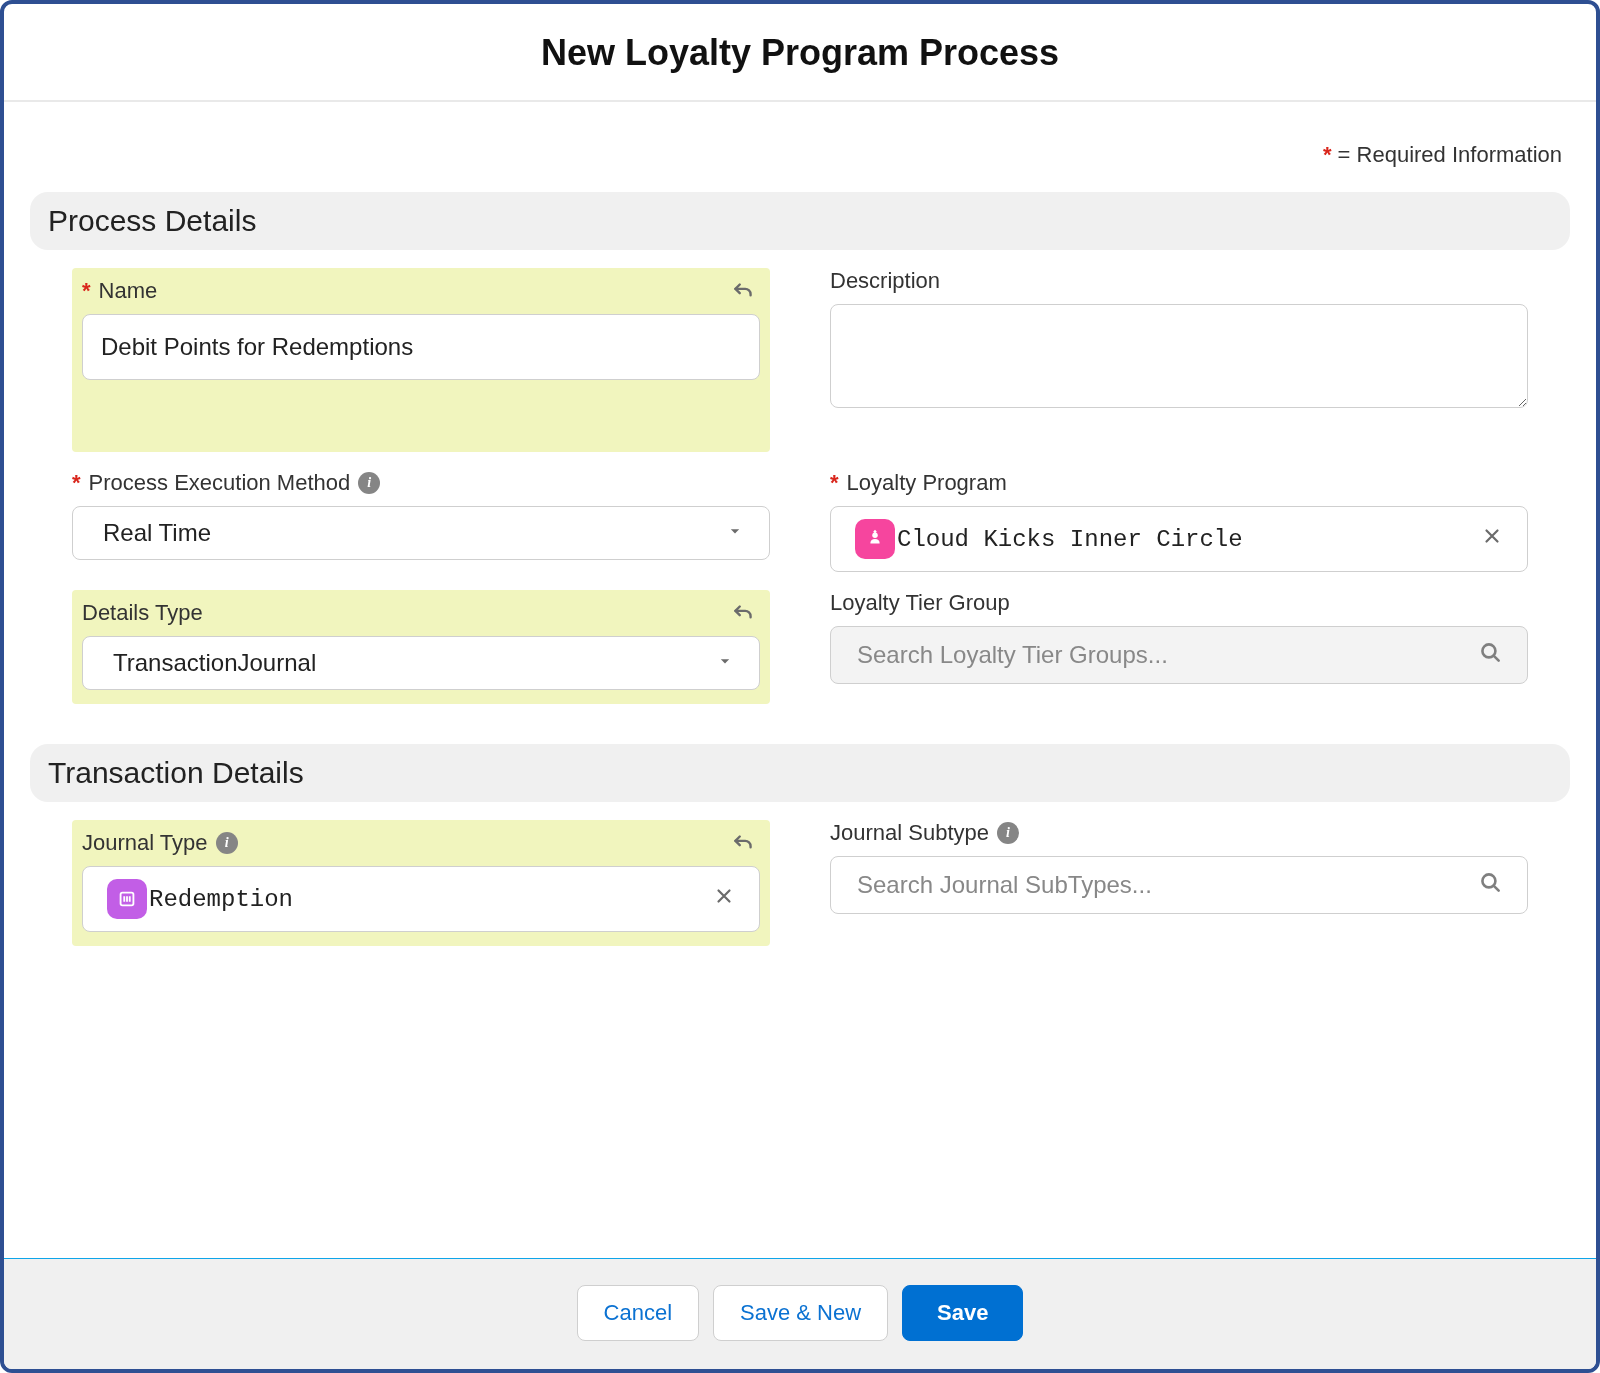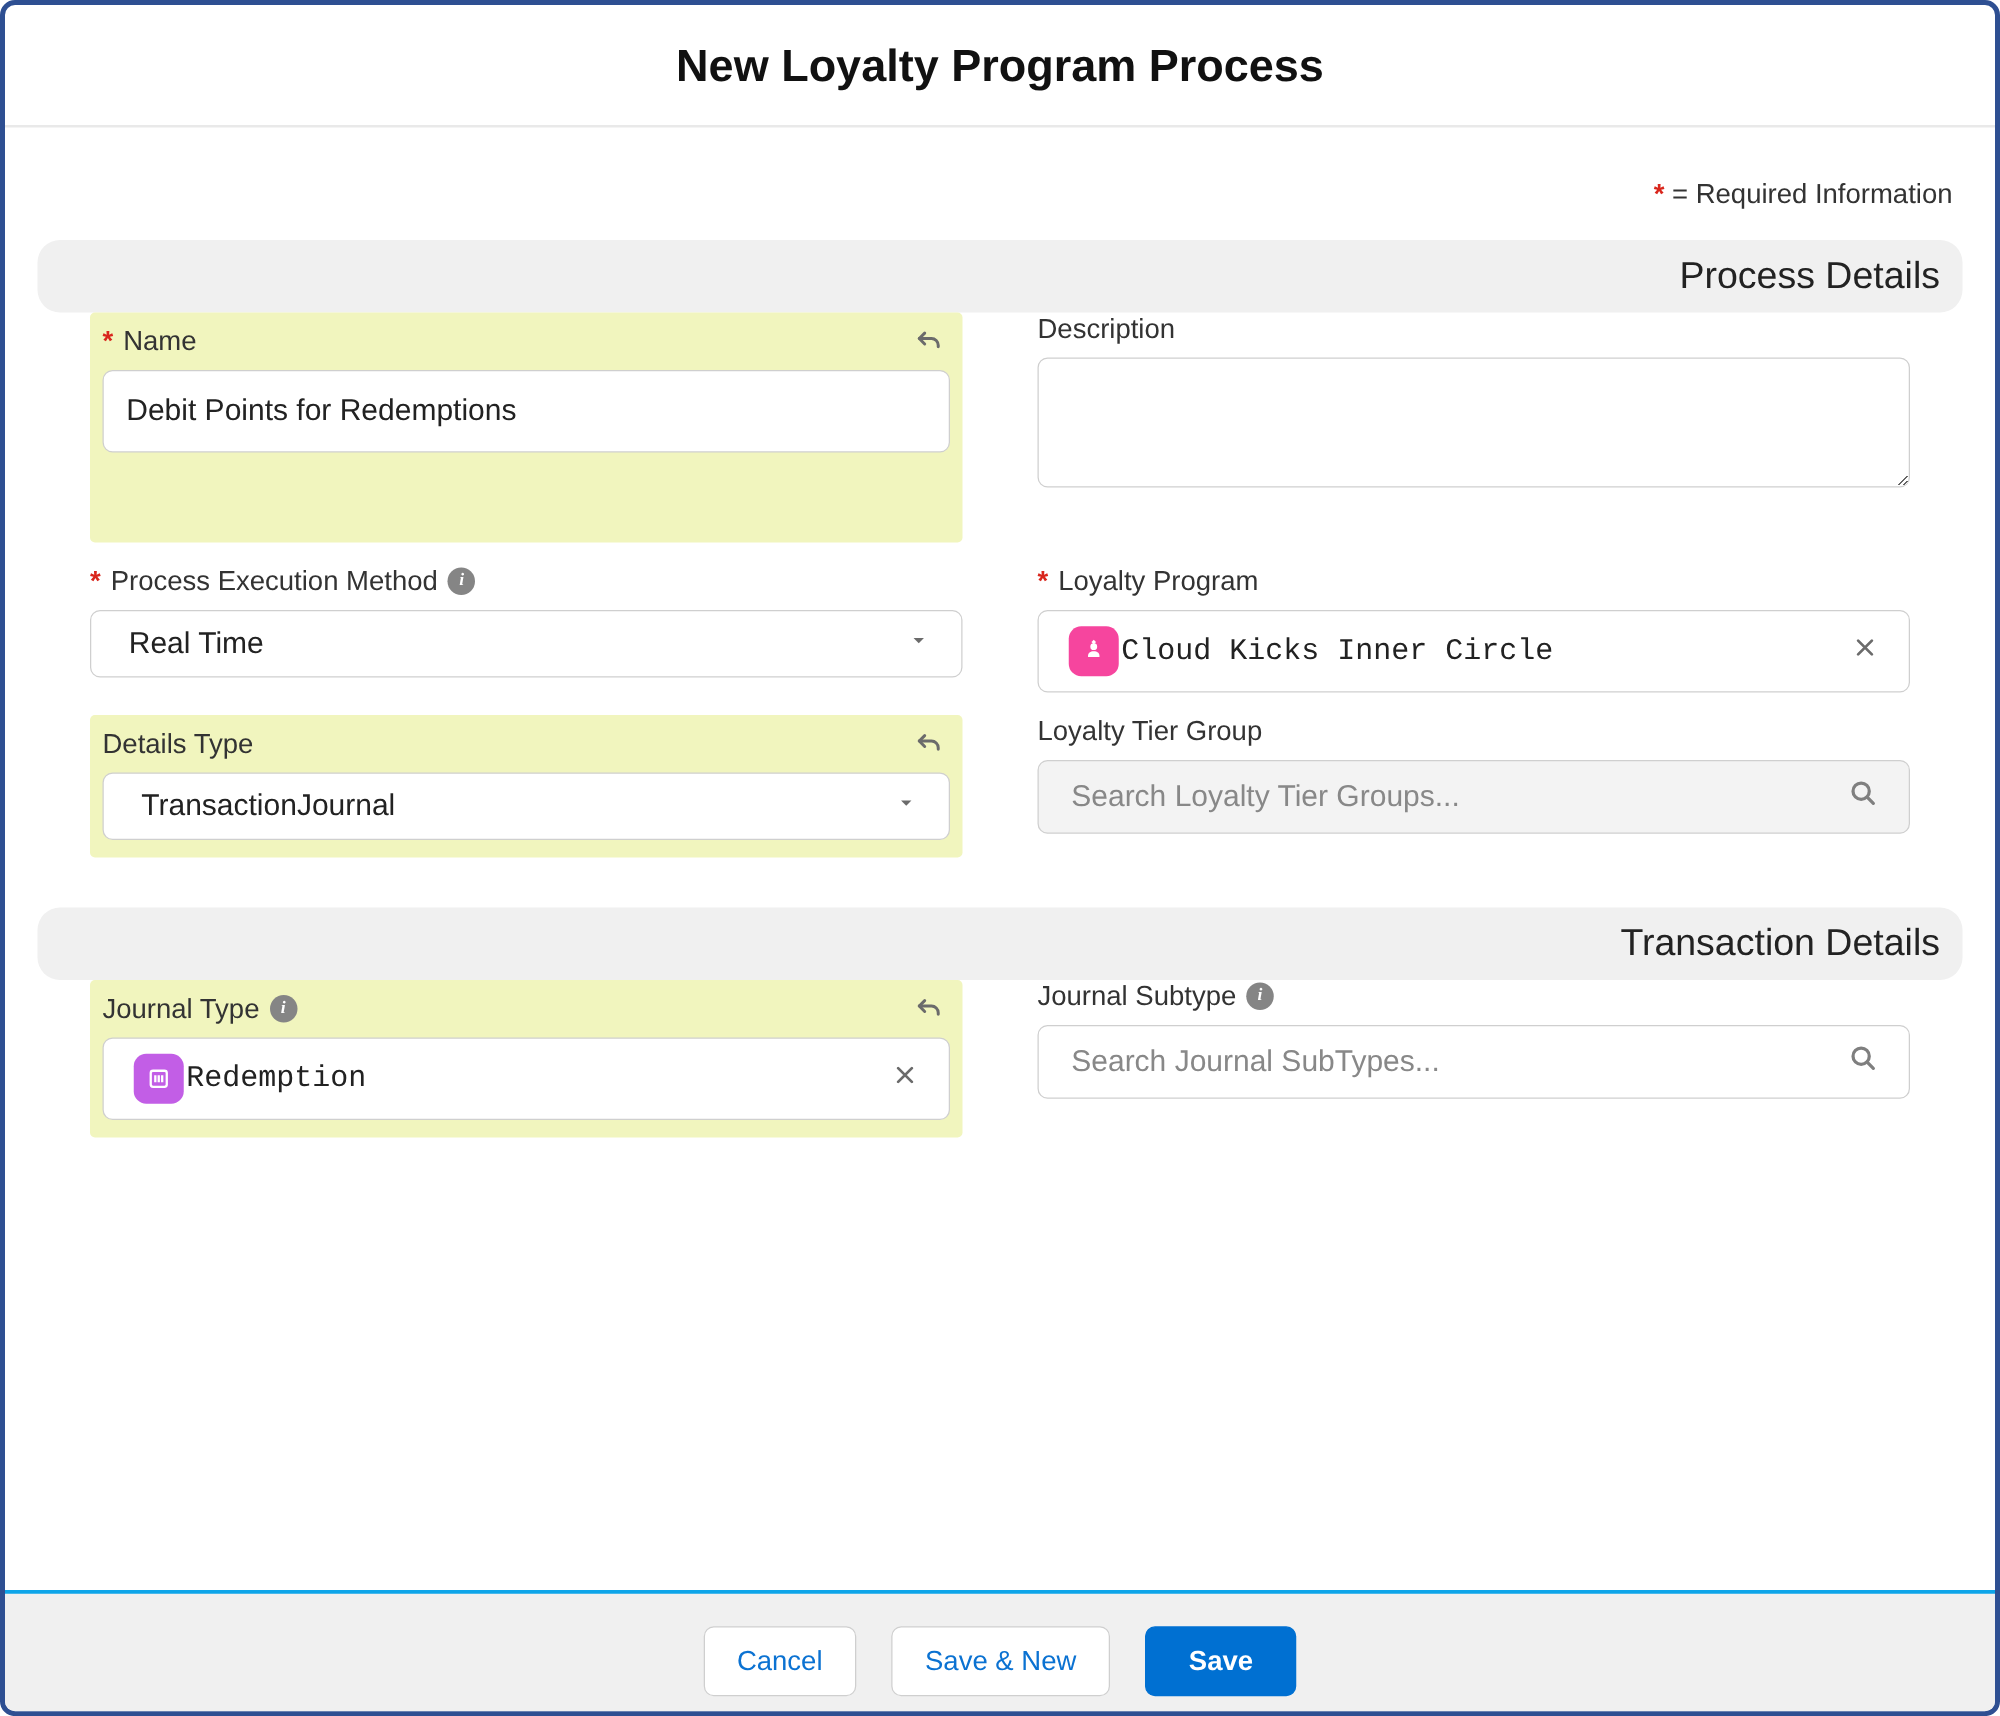--- a/index.html
+++ b/index.html
@@ -39,21 +39,21 @@
   }
   .req-star { color:#d9261c; font-weight:700; }
 
   .section-head {
     background:#f0f0f0;
     border-radius:18px;
     padding:12px 18px;
     font-size:30px;
     font-weight:500;
     color:#222;
-    text-align:right;
+    margin-bottom:18px;
   }
 
   .grid {
     display:grid;
     grid-template-columns: 1fr 1fr;
     column-gap:60px;
     row-gap:18px;
     padding:0 42px 40px;
   }
 
@@ -134,25 +134,25 @@
   .search-box.white { background:#fff; }
   .search-box .mag svg { width:26px; height:26px; color:#7f7f7f; }
   .search-box input {
     border:none; outline:none; background:transparent;
     font-size:24px; color:#222; flex:1;
   }
   .search-box input::placeholder { color:#888; }
 
   .footer {
     background:#f0f0f0;
-    border-top:3px solid #0ea5e9;
-    padding:26px 0 12px;
+    border-top:1px solid #0ea5e9;
+    padding:26px 0 28px;
     display:flex;
     justify-content:center;
-    gap:28px;
+    gap:14px;
   }
   .btn {
     font-size:22px;
     padding:14px 26px;
     border-radius:8px;
     border:1px solid #cfcfcf;
     background:#fff;
     color:#0B72D2;
     cursor:pointer;
   }

